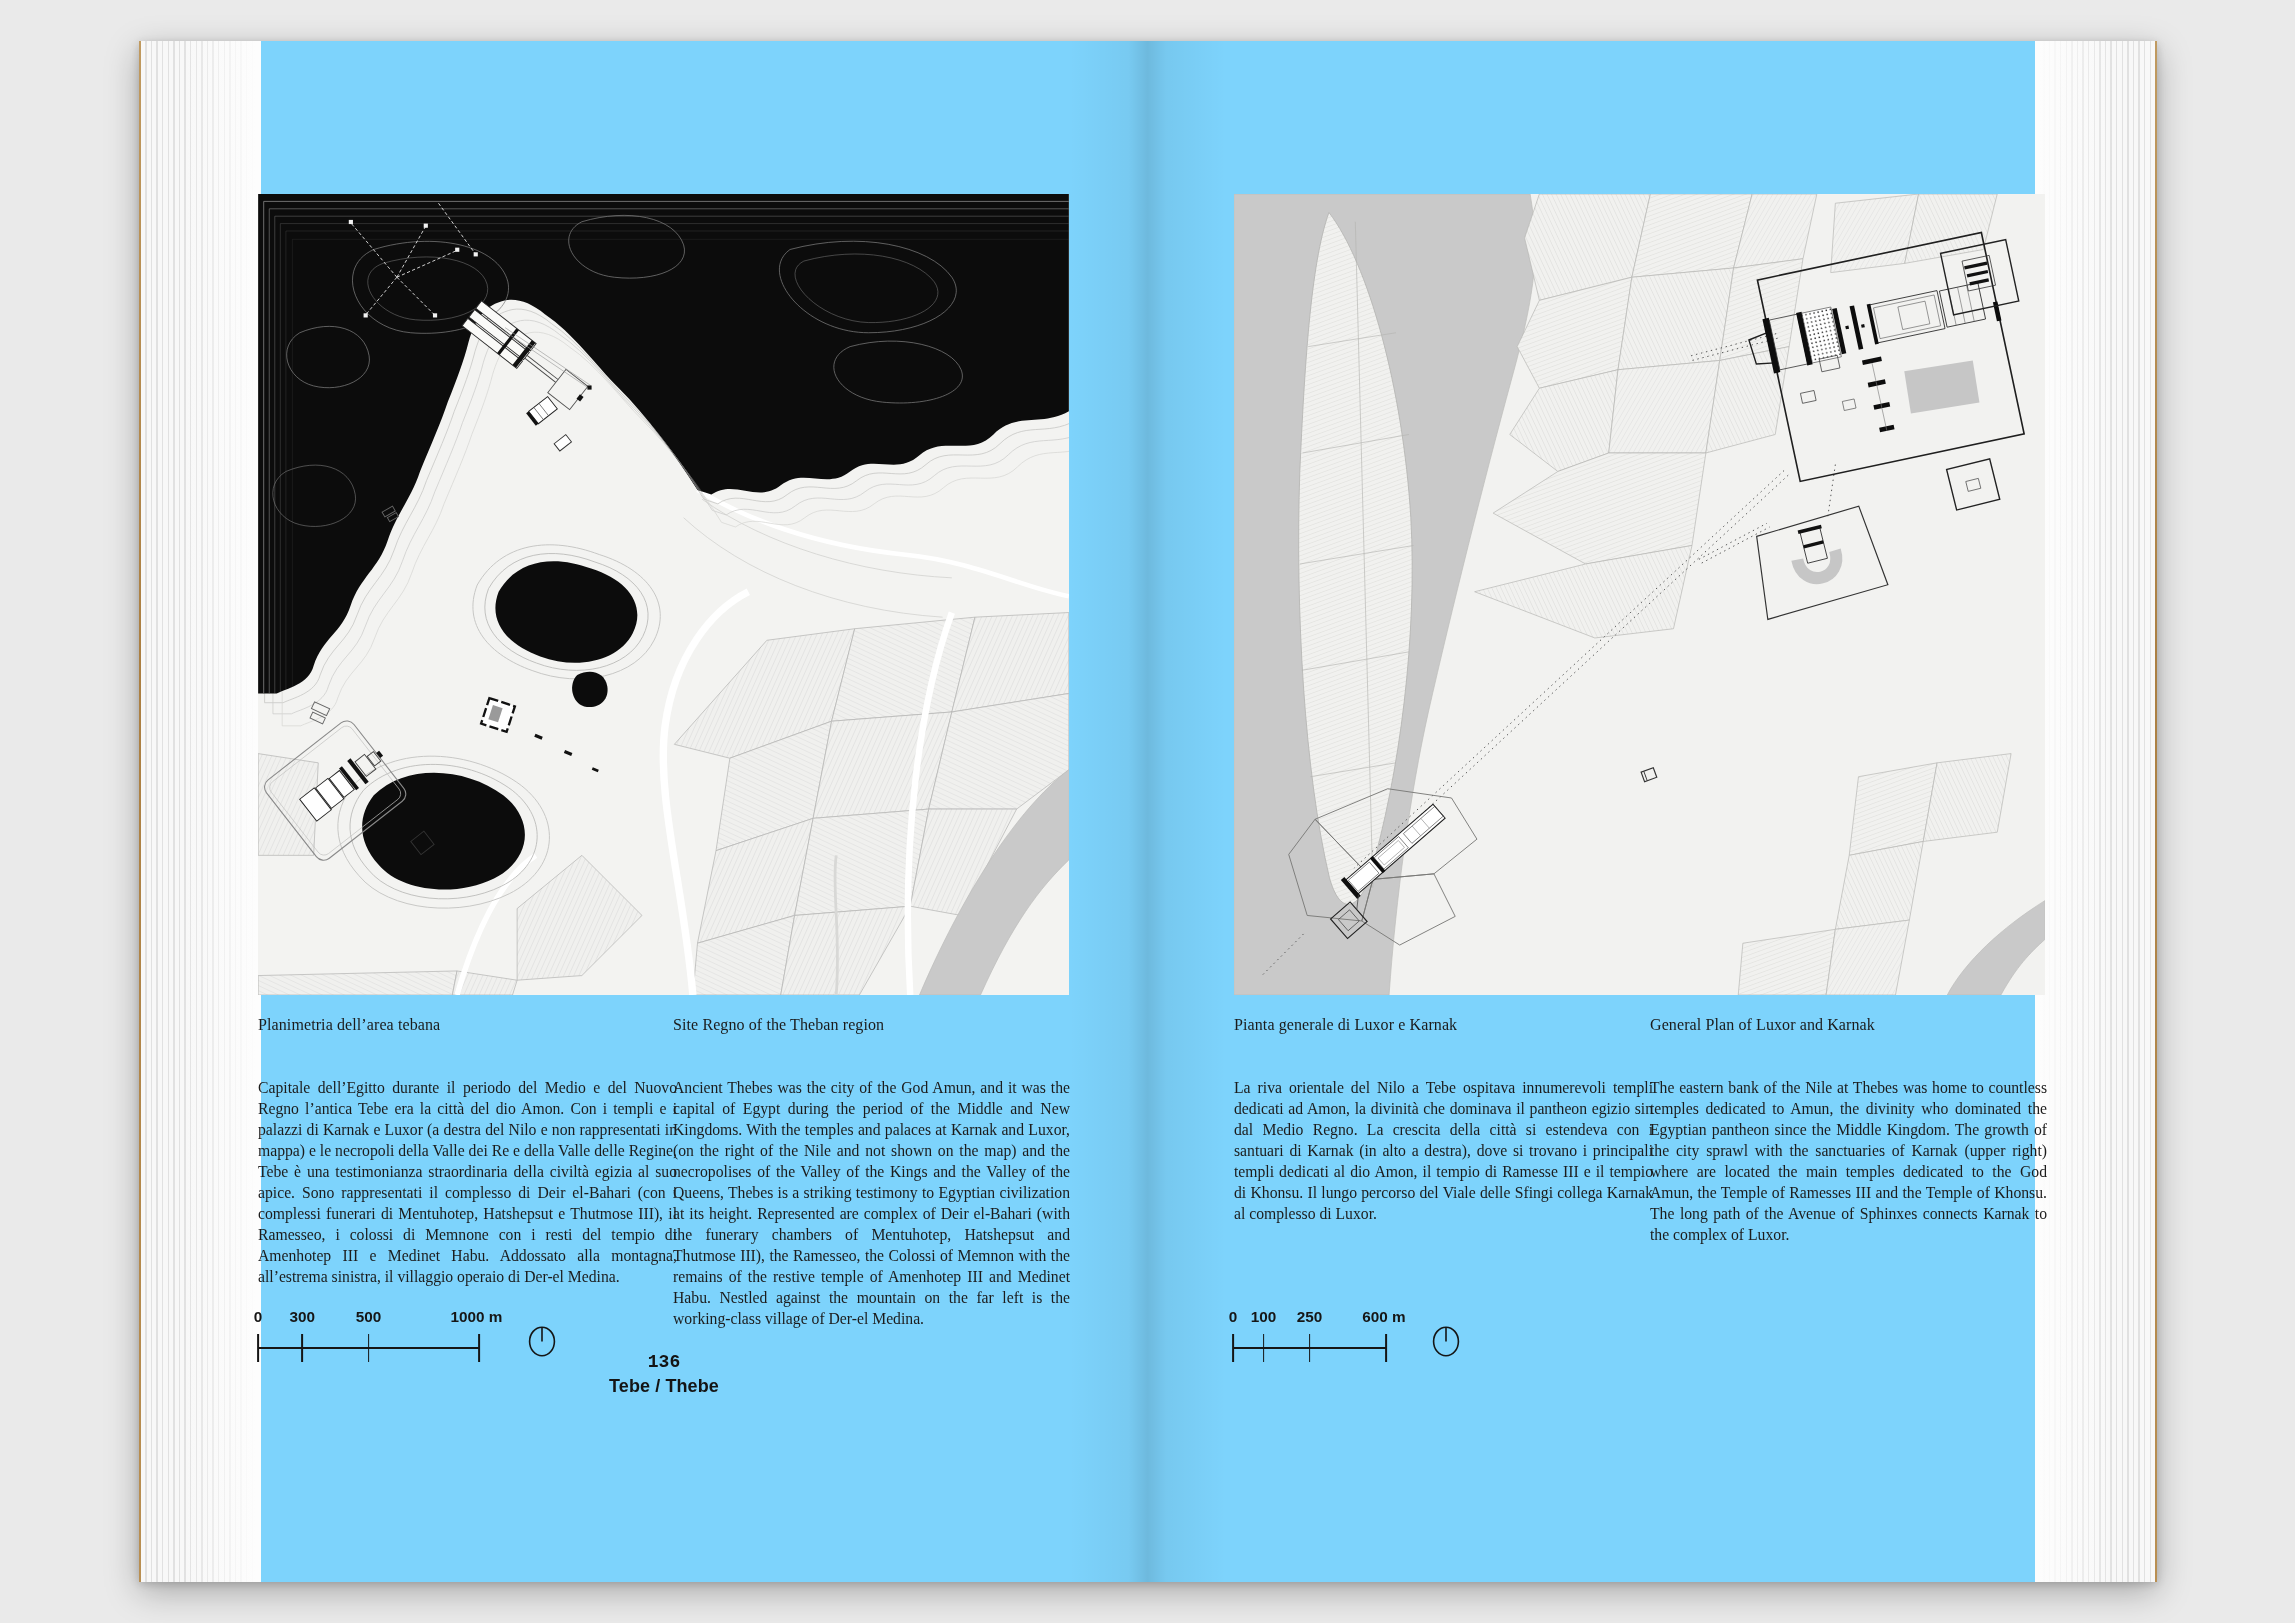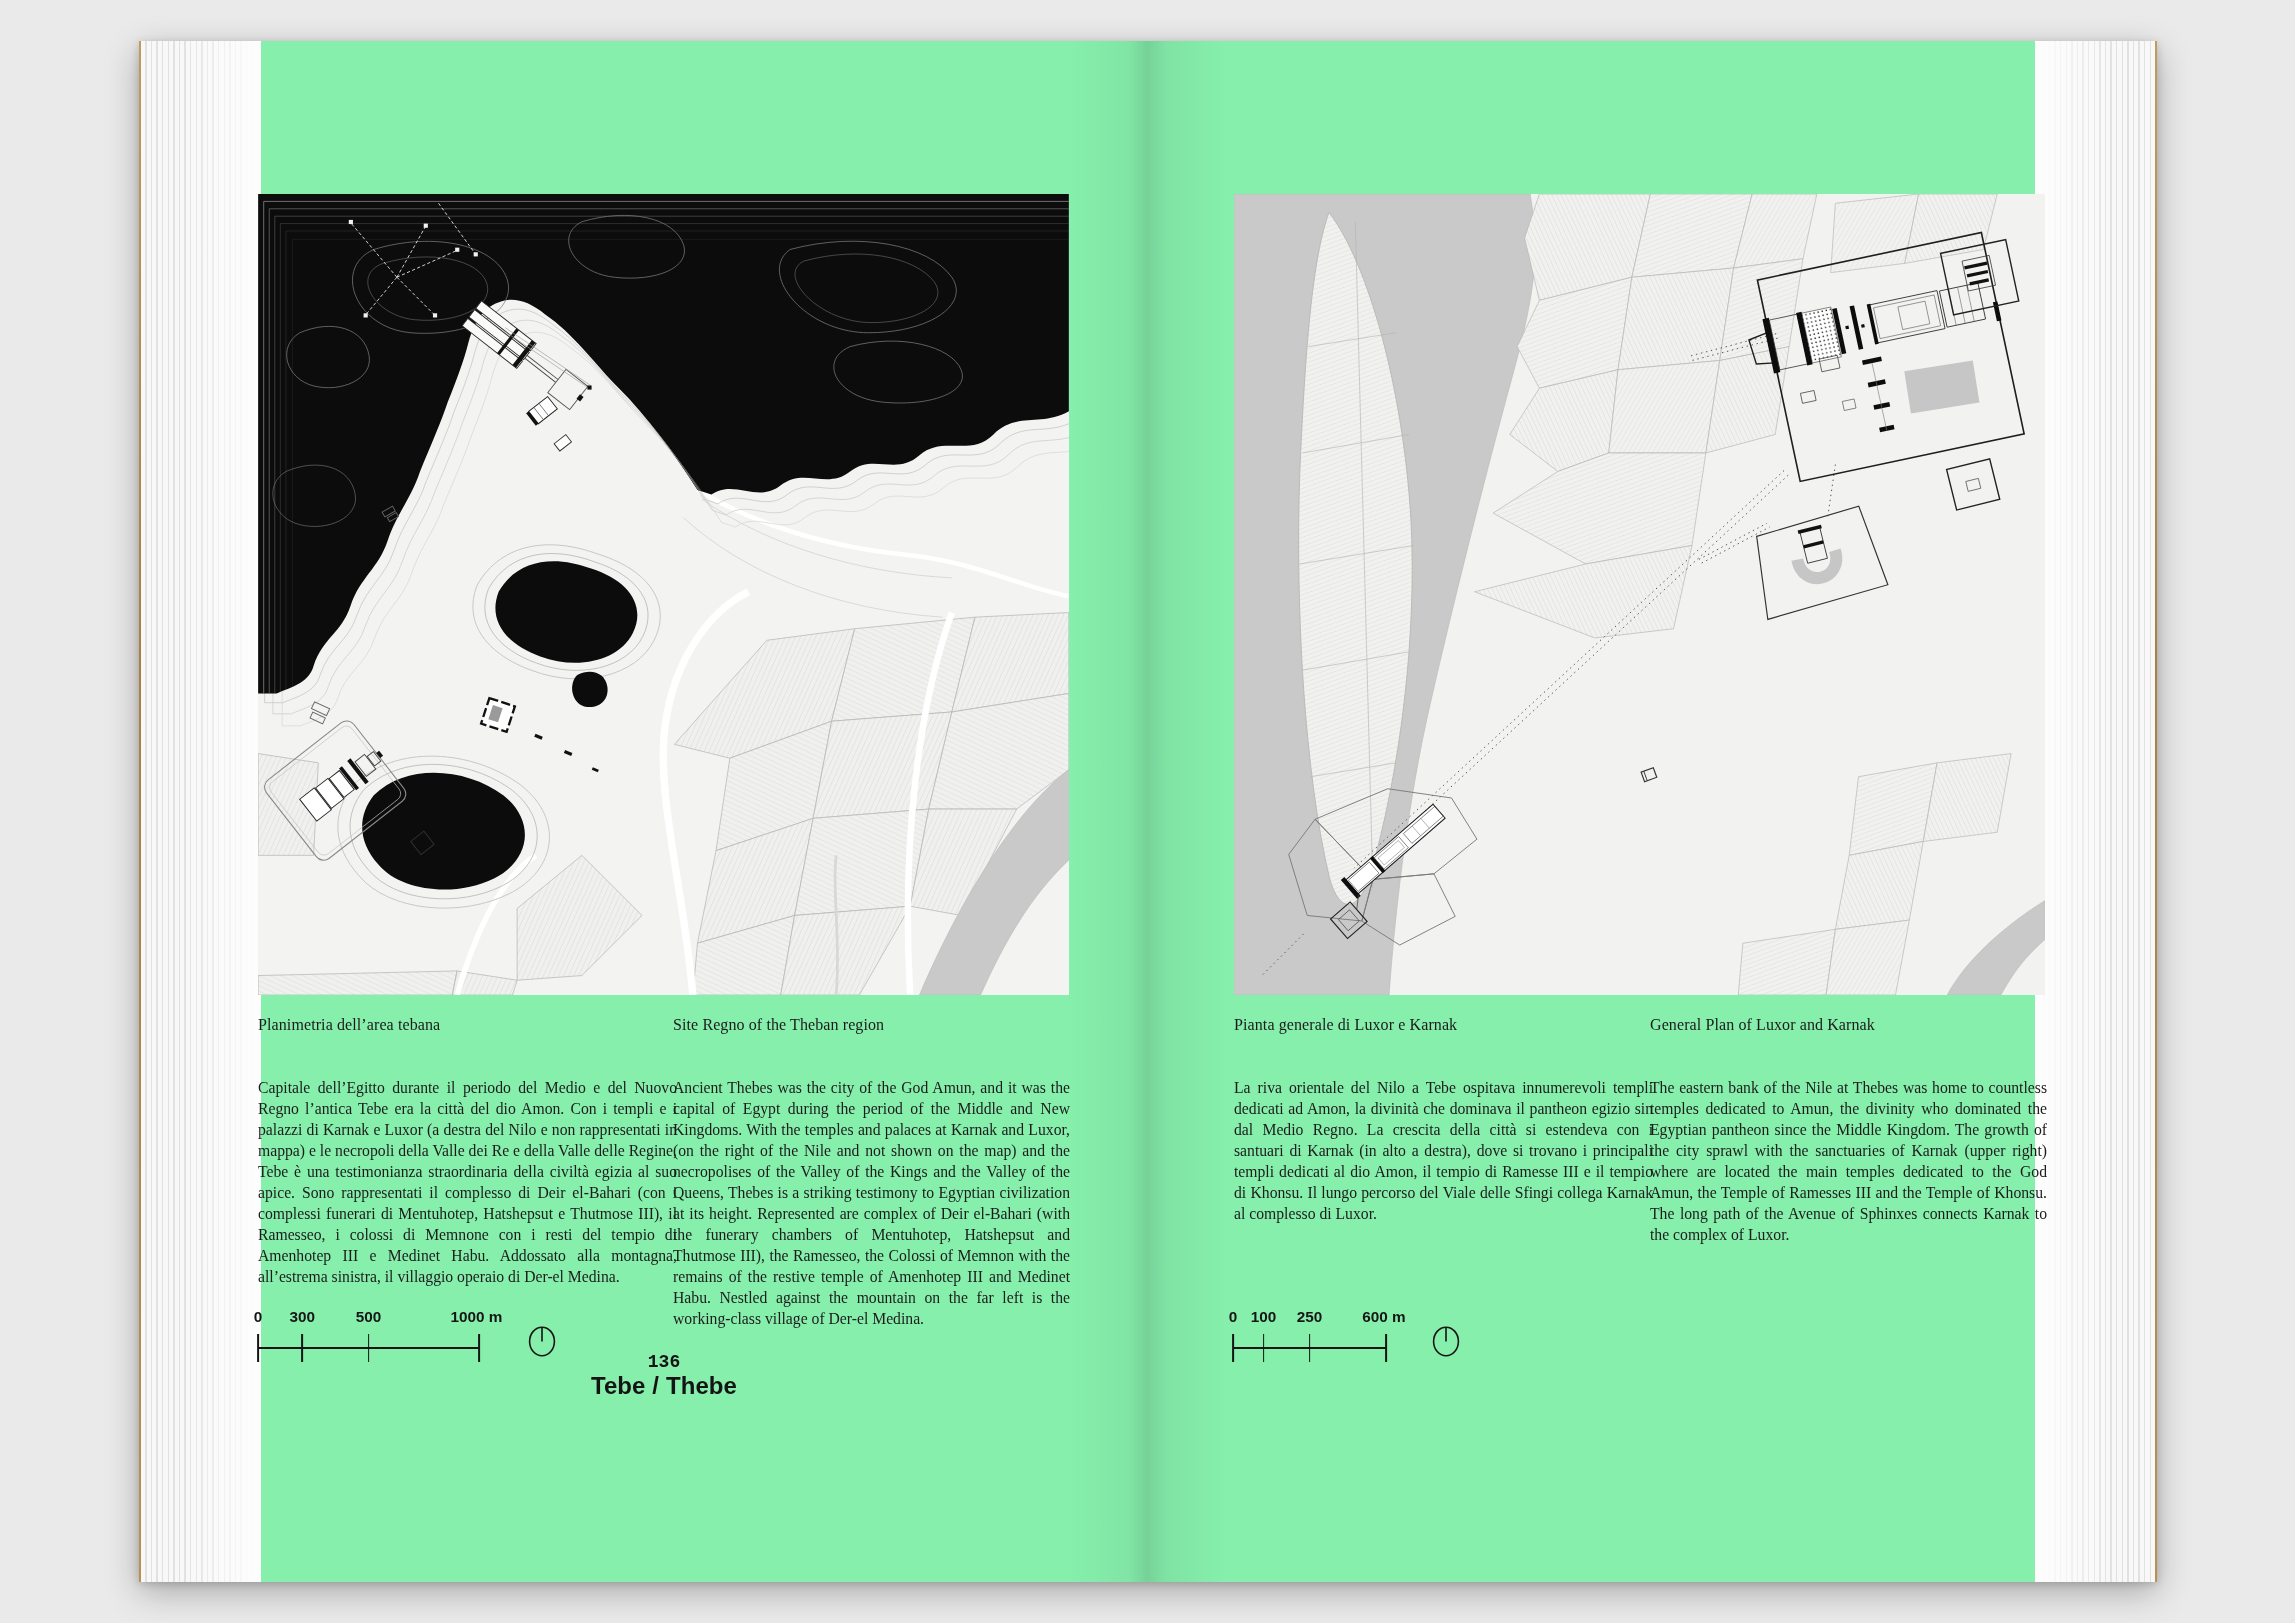--- a/index.html
+++ b/index.html
@@ -3,21 +3,21 @@
 <meta charset="utf-8">
 <style>
   html,body{margin:0;padding:0;}
   body{
     width:2295px;height:1623px;position:relative;overflow:hidden;
     background:#eaeaea;
     font-family:"Liberation Serif", serif;
   }
   .book{
     position:absolute;left:139px;top:41px;width:2018px;height:1541px;
-    background:#86efac;
+    background:#7dd3fc;
     box-shadow:0 10.2px 32px rgba(0,0,0,.28), 0 1.9px 8.3px rgba(0,0,0,.18);
   }
   .page{position:absolute;top:0;height:1541px;background:transparent;}
   .page.left{left:0;width:1009px;}
   .page.right{left:1009px;width:1009px;}
   
   .edge-stripes{
     position:absolute;top:0;height:1541px;width:116px;
     background:repeating-linear-gradient(90deg,#f8f8f8 0 4.2px,#e1e1e1 4.2px 5.6px);
   }
@@ -60,21 +60,21 @@
   #sbL{left:119px;width:221px;}
   #sbR{left:1094px;width:153px;}
   .compass{position:absolute;top:1283px;width:30px;height:34px;}
   #compassL{left:388px;}
   #compassR{left:1292px;}
   .footer{
     position:absolute;top:1309px;width:324px;text-align:center;
     font-family:"Liberation Sans",sans-serif;font-weight:bold;color:#141414;
   }
   .footer .num{font-size:18px;line-height:24px;font-family:Liberation Mono, monospace;}
-  .footer .title{font-size:24px;line-height:24px;letter-spacing:0.1px;}
+  .footer .title{font-size:18px;line-height:24px;letter-spacing:0.1px;}
   #footL{left:363px;}
   #footR{left:1339px;}
 </style>
 </head>
 <body>
 
 <div class="book">
 
   <div class="cover-line left-edge"></div>
   <div class="edge-stripes left-edge"></div>

